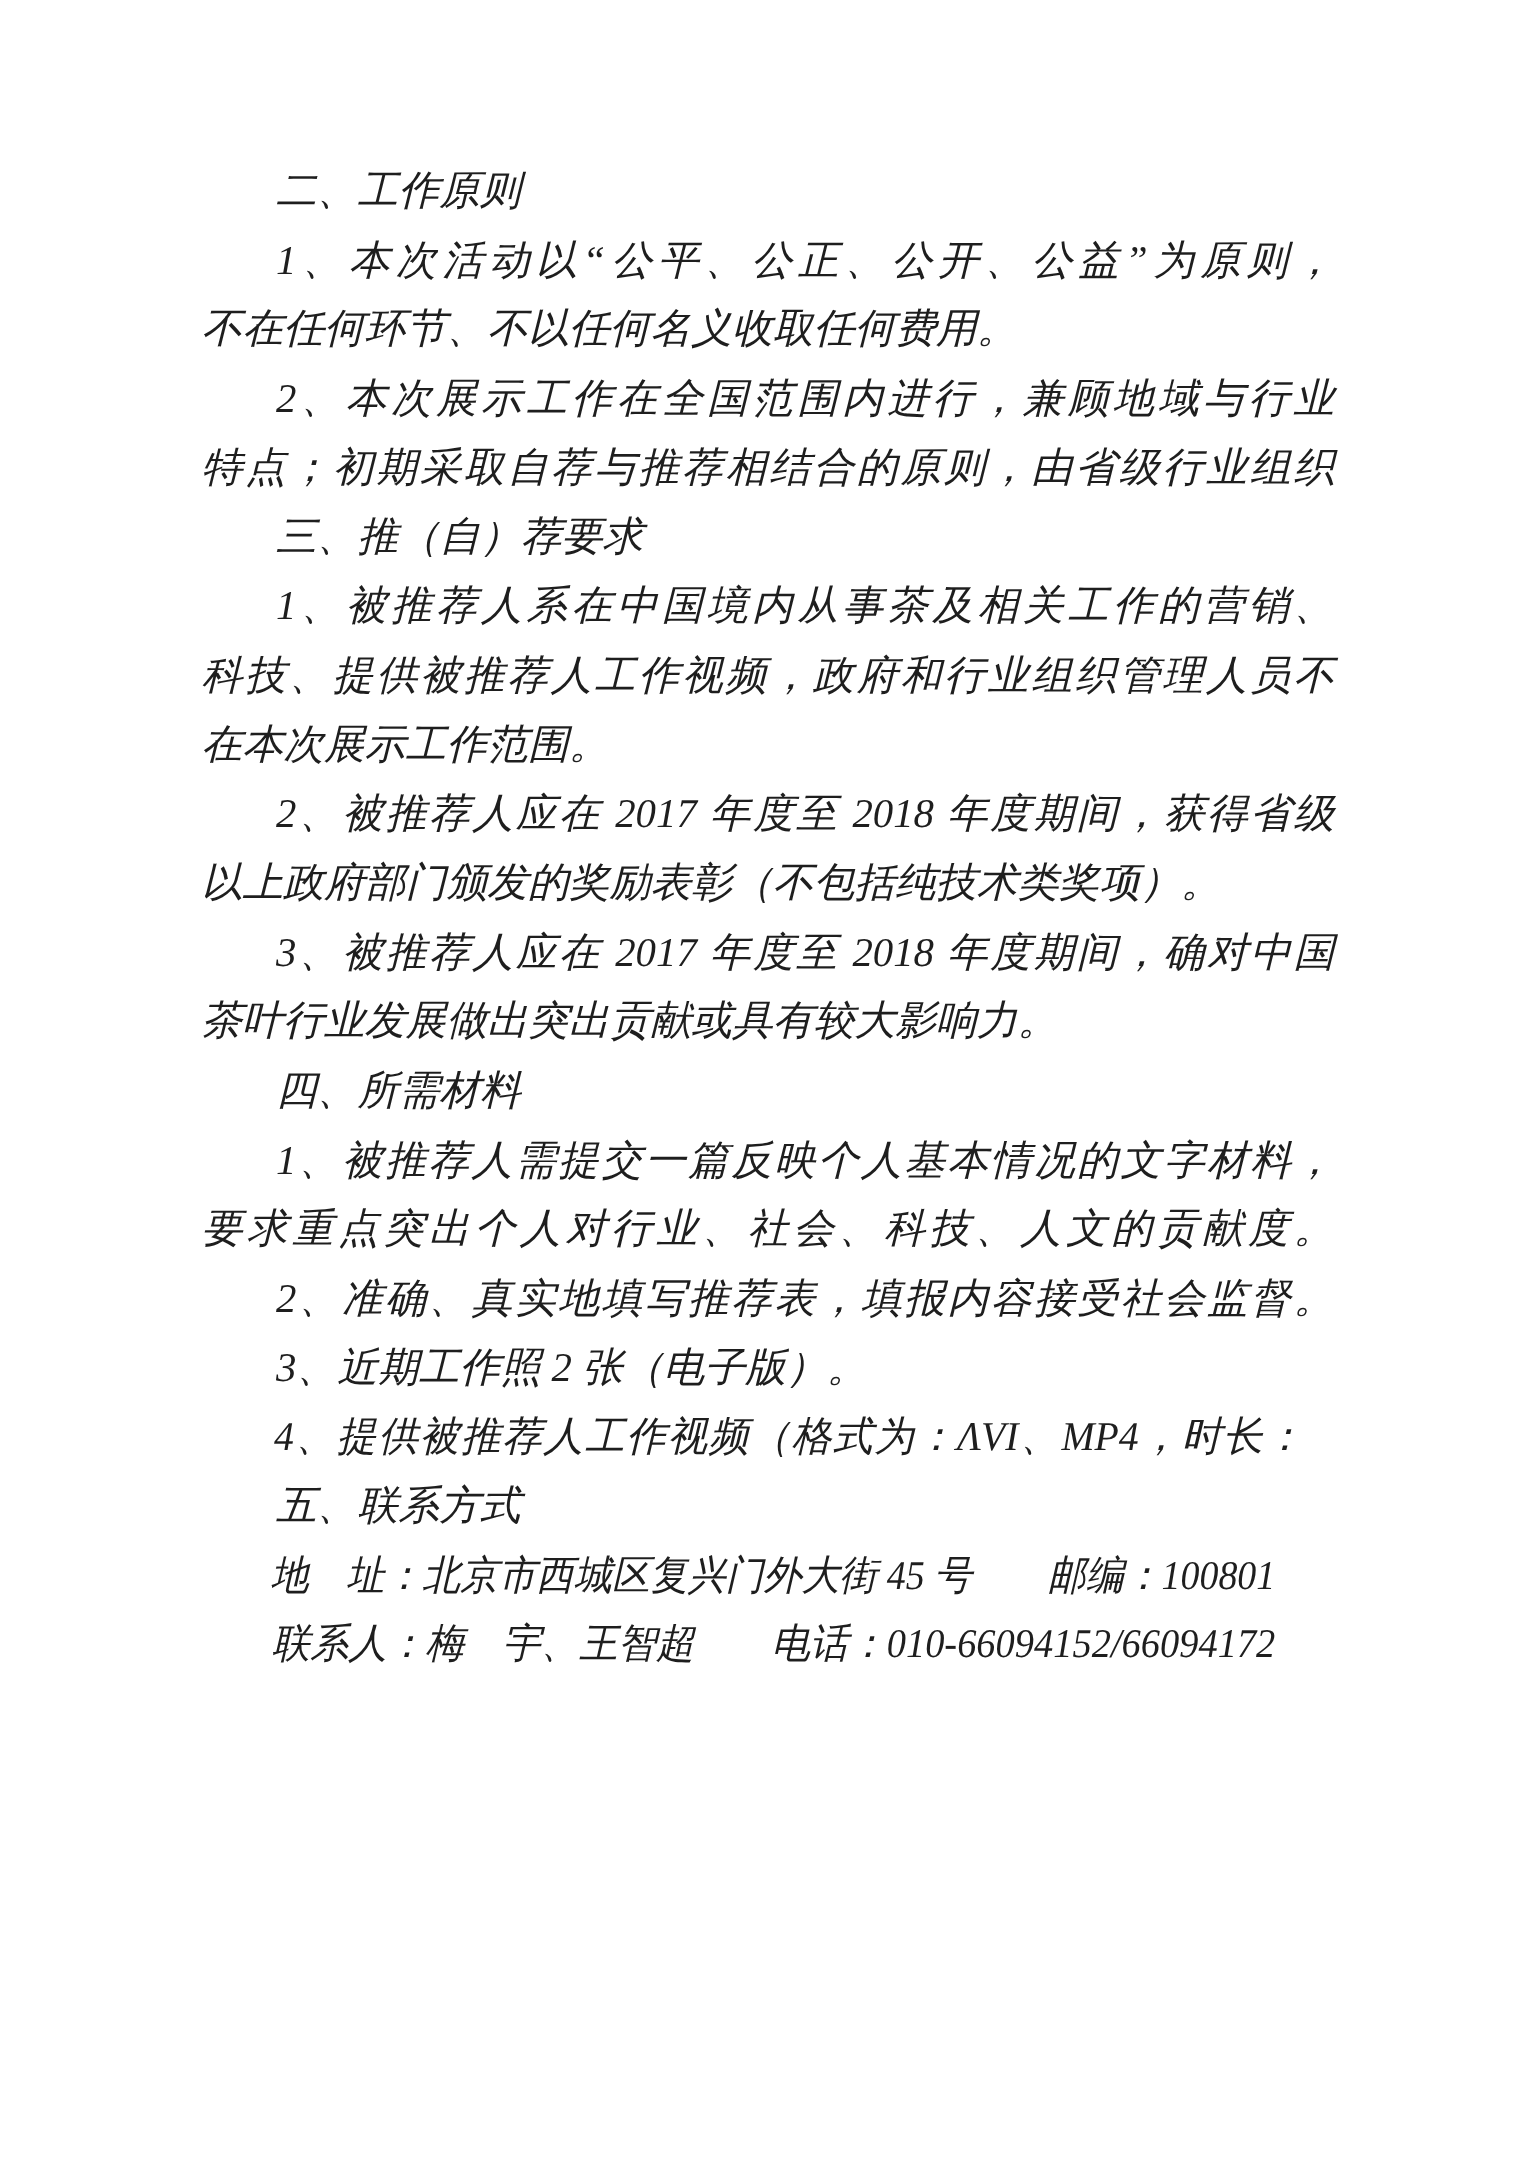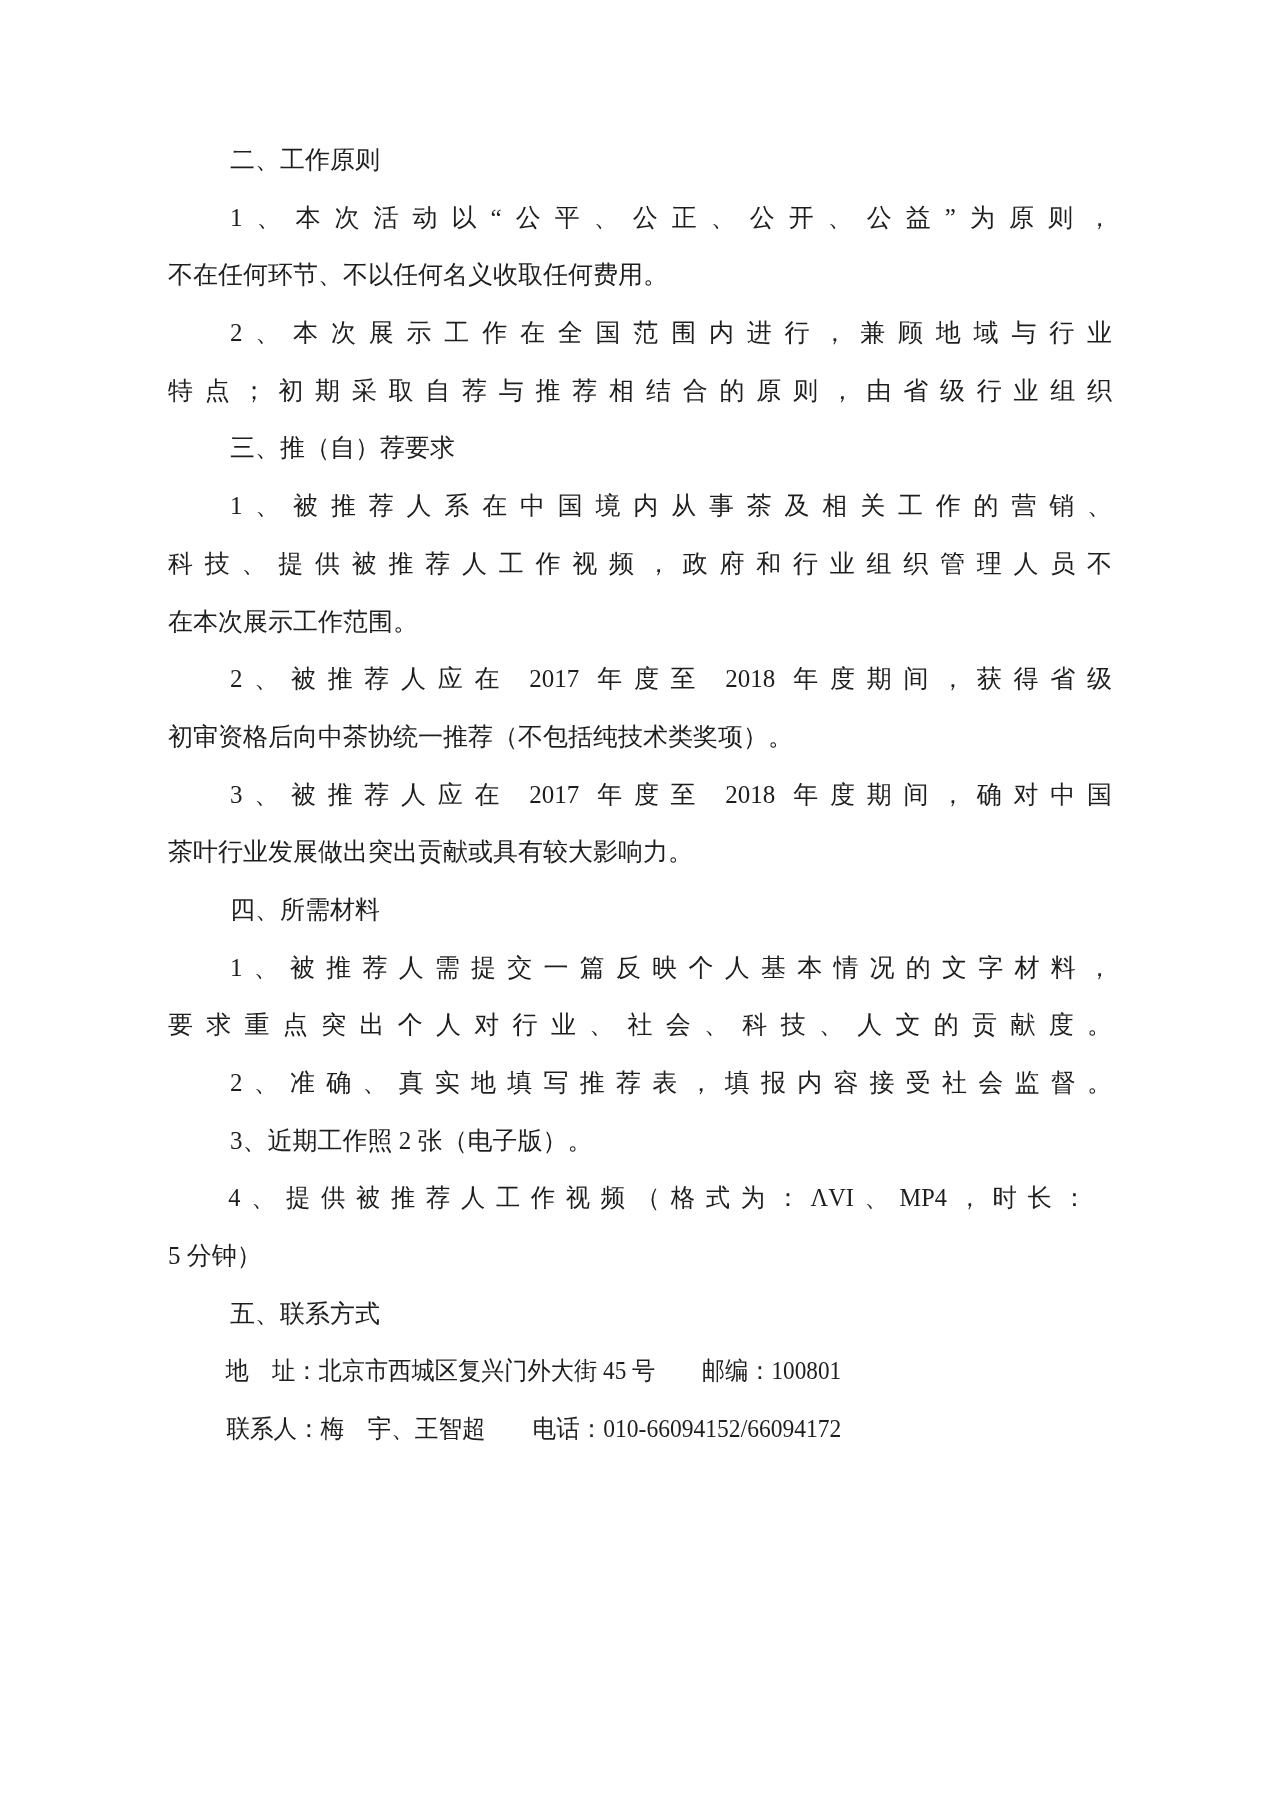--- a/index.html
+++ b/index.html
@@ -14,22 +14,23 @@
     background: #ffffff;
     overflow: hidden;
     font-family: "Liberation Serif", "DejaVu Serif", serif;
   }
   .content {
     position: absolute;
     left: 168px;
     top: 131px;
     width: 944px;
     color: #1e1e1e;
-    font-size: 25px;
+    font-size: 34px;
     font-weight: 400;
+    font-style: italic;
   }
   .ln {
     height: 57.7px;
     line-height: 57.7px;
     white-space: nowrap;
     letter-spacing: 0px;
   }
   .ind {
     text-indent: 62px;
   }
@@ -47,27 +48,26 @@
       <div class="ln ind">二、工作原则</div>
       <div class="ln ind jf">1、本次活动以“公平、公正、公开、公益”为原则，</div>
       <div class="ln">不在任何环节、不以任何名义收取任何费用。</div>
       <div class="ln ind jf">2、本次展示工作在全国范围内进行，兼顾地域与行业</div>
       <div class="ln jf">特点；初期采取自荐与推荐相结合的原则，由省级行业组织</div>
       <div class="ln ind">三、推（自）荐要求</div>
       <div class="ln ind jf">1、被推荐人系在中国境内从事茶及相关工作的营销、</div>
       <div class="ln jf">科技、提供被推荐人工作视频，政府和行业组织管理人员不</div>
       <div class="ln">在本次展示工作范围。</div>
       <div class="ln ind jf">2、被推荐人应在 2017 年度至 2018 年度期间，获得省级</div>
-      <div class="ln">初审资格后向中茶协统一推荐（不包括纯技术类奖项）。</div>
+      <div class="ln">以上政府部门颁发的奖励表彰（不包括纯技术类奖项）。</div>
       <div class="ln ind jf">3、被推荐人应在 2017 年度至 2018 年度期间，确对中国</div>
       <div class="ln">茶叶行业发展做出突出贡献或具有较大影响力。</div>
       <div class="ln ind">四、所需材料</div>
       <div class="ln ind jf">1、被推荐人需提交一篇反映个人基本情况的文字材料，</div>
       <div class="ln jf">要求重点突出个人对行业、社会、科技、人文的贡献度。</div>
       <div class="ln ind jf">2、准确、真实地填写推荐表，填报内容接受社会监督。</div>
       <div class="ln ind">3、近期工作照 2 张（电子版）。</div>
       <div class="ln ind jf" style="transform-origin: 0px 50%; transform: scaleX(0.9732);">4、提供被推荐人工作视频（格式为：ΛVI、MP4，时长：</div>
-      <div class="ln">5 分钟）</div>
       <div class="ln ind">五、联系方式</div>
       <div class="ln ind" style="transform-origin: 0px 50%; transform: scaleX(0.9291);">地　址：北京市西城区复兴门外大街 45 号　　邮编：100801</div>
       <div class="ln ind" style="transform-origin: 0px 50%; transform: scaleX(0.9421);">联系人：梅　宇、王智超　　电话：010-66094152/66094172</div>
     </div>
 </div>
 
 </body></html>

